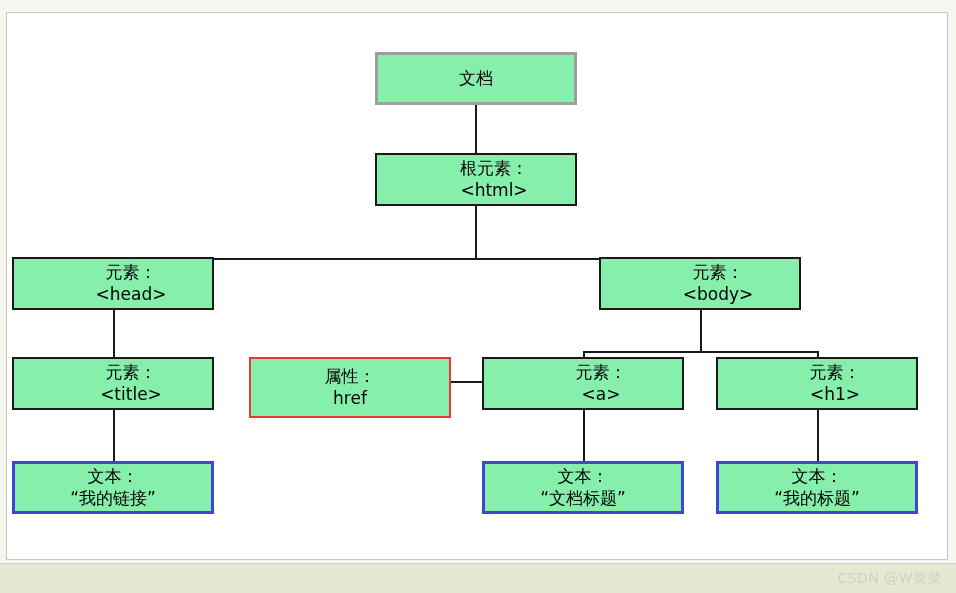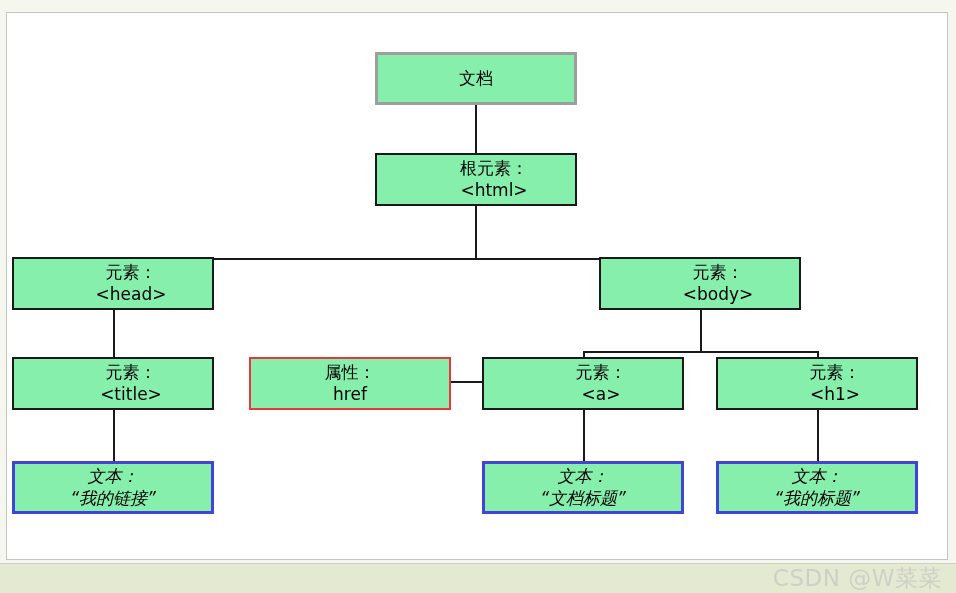--- a/index.html
+++ b/index.html
@@ -49,21 +49,21 @@
     border: 1px solid #c6c6c0;
     box-sizing: border-box;
   }
 
   .watermark {
     position: absolute;
     right: 14px;
     top: 563px;
     height: 30px;
     line-height: 30px;
-    font-size: 23px;
+    font-size: 14px;
     color: #cfcfc6;
     letter-spacing: 0.5px;
     white-space: nowrap;
   }
 
   
   .line {
     position: absolute;
     background: #1a1a1a;
   }
@@ -84,21 +84,21 @@
     font-size: 17px;
     line-height: 1.28;
     z-index: 2;
   }
   .node .l1 { white-space: nowrap; }
   .node .l2 { white-space: nowrap; }
 
   .node.doc     { border: 3px solid #9e9e9e; }
   .node.elem    { border: 2px solid #1a1a1a; padding-left: 36px; }
   .node.attr    { border: 2px solid #e8363b; }
-  .node.textn   { border: 3px solid #4343d6; font-style: italic; }
+  .node.textn   { border: 3px solid #4343d6; }
 </style>
 </head>
 <body>
 
 <div id="page">
 
   <div class="page-bg"></div>
 
   <div class="canvas">
 
@@ -141,21 +141,21 @@
     <div class="node elem" style="left:592px; top:244px; width:202px; height:53px;">
       <span class="l1">元素：</span>
       <span class="l2">&lt;body&gt;</span>
     </div>
 
     <div class="node elem" style="left:5px; top:344px; width:202px; height:53px;">
       <span class="l1">元素：</span>
       <span class="l2">&lt;title&gt;</span>
     </div>
 
-    <div class="node attr" style="left:242px; top:344px; width:202px; height:53px;">
+    <div class="node attr" style="left:242px; top:344px; width:202px; height:61px;">
       <span class="l1">属性：</span>
       <span class="l2">href</span>
     </div>
 
     <div class="node elem" style="left:475px; top:344px; width:202px; height:53px;">
       <span class="l1">元素：</span>
       <span class="l2">&lt;a&gt;</span>
     </div>
 
     <div class="node elem" style="left:709px; top:344px; width:202px; height:53px;">

